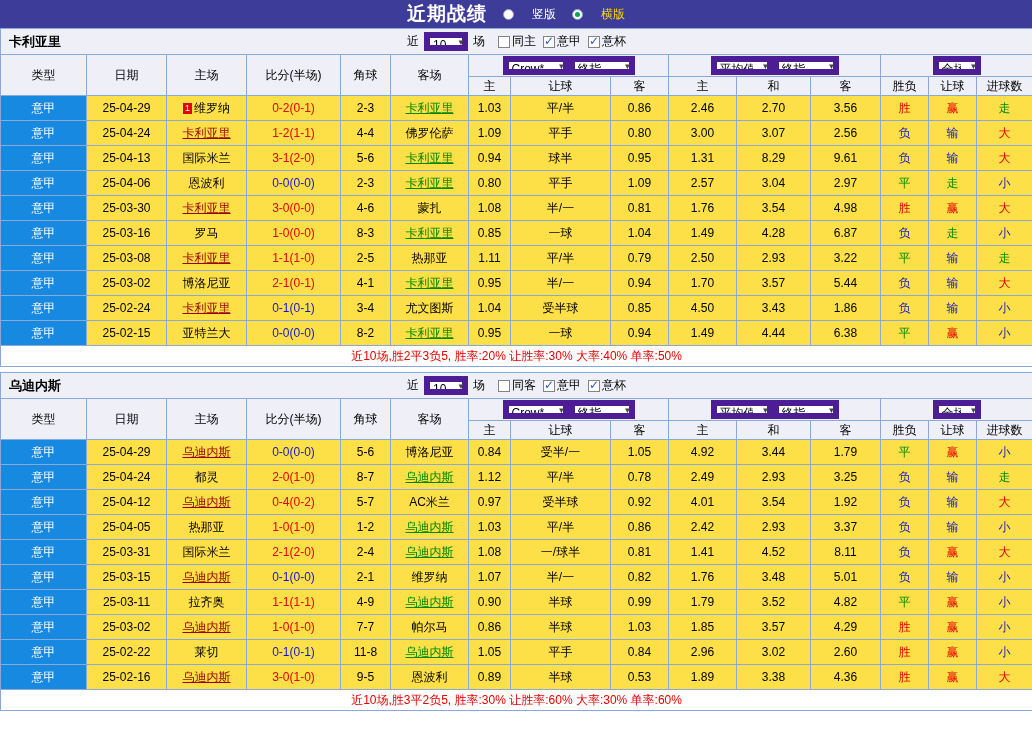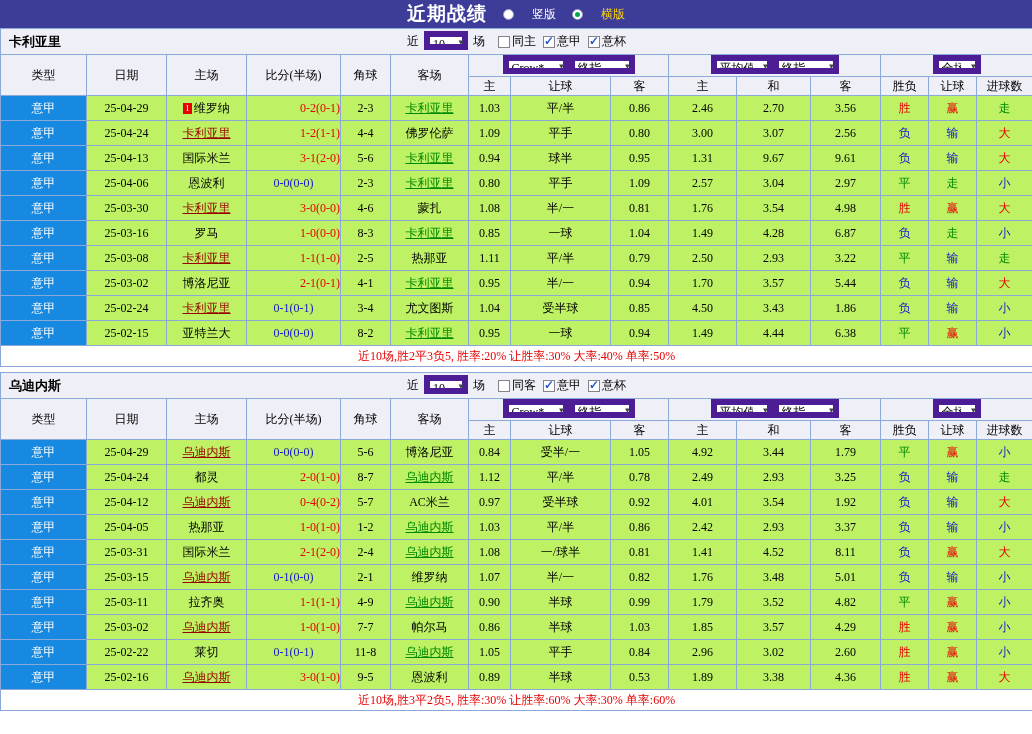--- a/index.html
+++ b/index.html
@@ -21,40 +21,40 @@
   .radio {
     display:inline-block; width:11px; height:11px; border-radius:50%;
     background:#fff; border:1px solid #9a9ac4; position:relative;
   }
   .radio.checked::after {
     content:""; position:absolute; left:2px; top:2px; width:5px; height:5px;
     border-radius:50%; background:#00a651;
   }
   
   table.stats {
-    width:1032px; table-layout:fixed; border-collapse:collapse; background:#bef264;font-family:Liberation Serif, serif;
+    width:1032px; table-layout:fixed; border-collapse:collapse; background:#fde047;
   }
   table.stats + table.stats { margin-top:5px; }
   table.stats td {
     border:1px solid #8aa8d8; text-align:center; vertical-align:middle;
     white-space:nowrap; overflow:hidden; height:25px; font-size:12px;
   }
   tr.sec-head td { background:#efeff7; height:26px; border-bottom:1px solid #8aa8d8; }
   .sec-flex { display:flex; align-items:center; width:100%; }
   .sec-team { width:200px; text-align:left; padding-left:8px; font-weight:bold; font-size:13px; }
   .sec-controls { flex:1; display:flex; align-items:center; justify-content:center; gap:5px; }
   .sec-spacer { width:200px; }
   tr.hdr1 td, tr.hdr2 td { background:#efeff7; color:#000; }
   tr.hdr1 td { height:22px; }
   tr.hdr2 td { height:19px; }
   .grp { display:flex; align-items:center; justify-content:center; }
   tr.sum td { color:#e60000; height:21px; background:#fff; }
   
   .c-type { background:#1789e0; color:#fff; }
-  .c-score.red { color:#e60000;text-align:right; }
+  .c-score.red { color:#e60000; }
   .c-score.blue { color:#1515cc; }
   .c-res.red { color:#e60000; }
   .c-res.blue { color:#1515cc; }
   .c-res.green { color:#008800; }
   .team { cursor:pointer; }
   .team.maroon { color:#990000; text-decoration:underline; }
   .team.green { color:#008800; text-decoration:underline; }
   .team.black { color:#000; text-decoration:none; }
   .badge {
     display:inline-block; background:#e60000; color:#fff; font-size:9px; line-height:11px;
@@ -236,21 +236,21 @@
         <td class="c-type">意甲</td>
         <td class="c-date">25-04-13</td>
         <td class="c-team"><span class="team black">国际米兰</span></td>
         <td class="c-score red">3-1(2-0)</td>
         <td class="c-corner">5-6</td>
         <td class="c-team"><span class="team green">卡利亚里</span></td>
         <td class="c-odds">0.94</td>
         <td class="c-odds">球半</td>
         <td class="c-odds">0.95</td>
         <td class="c-odds">1.31</td>
-        <td class="c-odds">9.67</td>
+        <td class="c-odds">8.29</td>
         <td class="c-odds">9.61</td>
         <td class="c-res blue">负</td>
         <td class="c-res blue">输</td>
         <td class="c-res red">大</td>
       </tr>
       <tr>
         <td class="c-type">意甲</td>
         <td class="c-date">25-04-06</td>
         <td class="c-team"><span class="team black">恩波利</span></td>
         <td class="c-score blue">0-0(0-0)</td>

